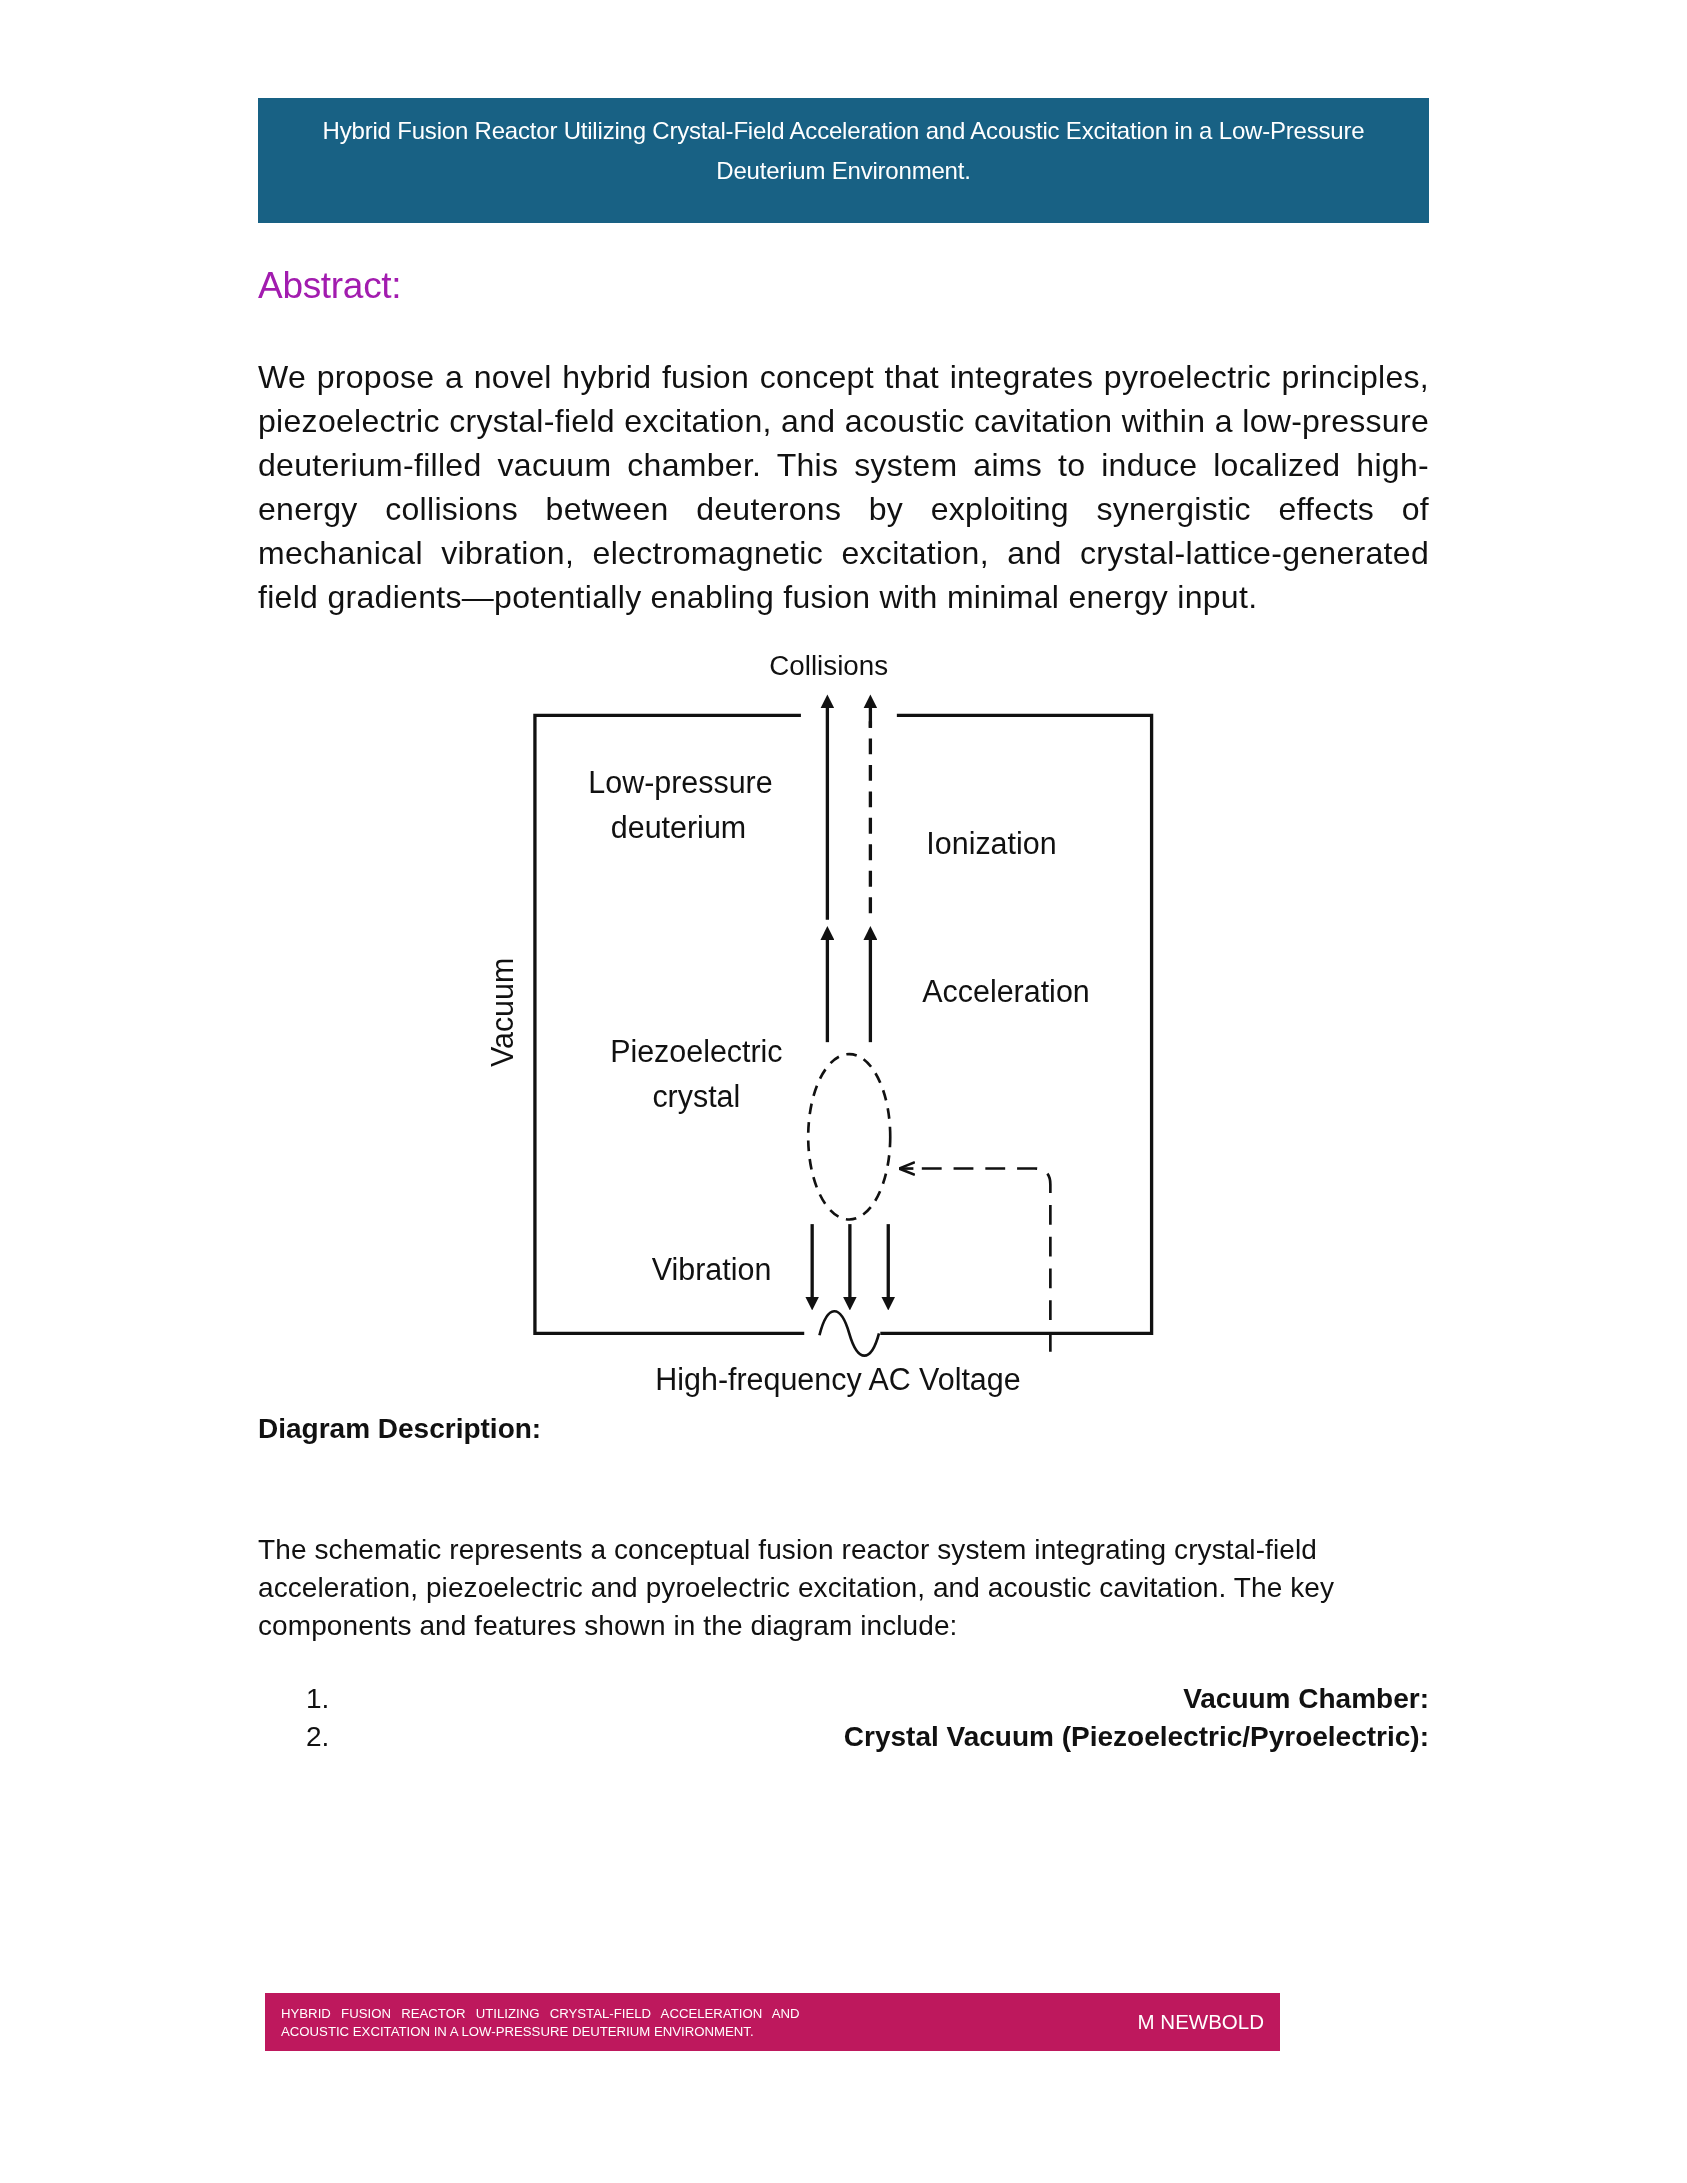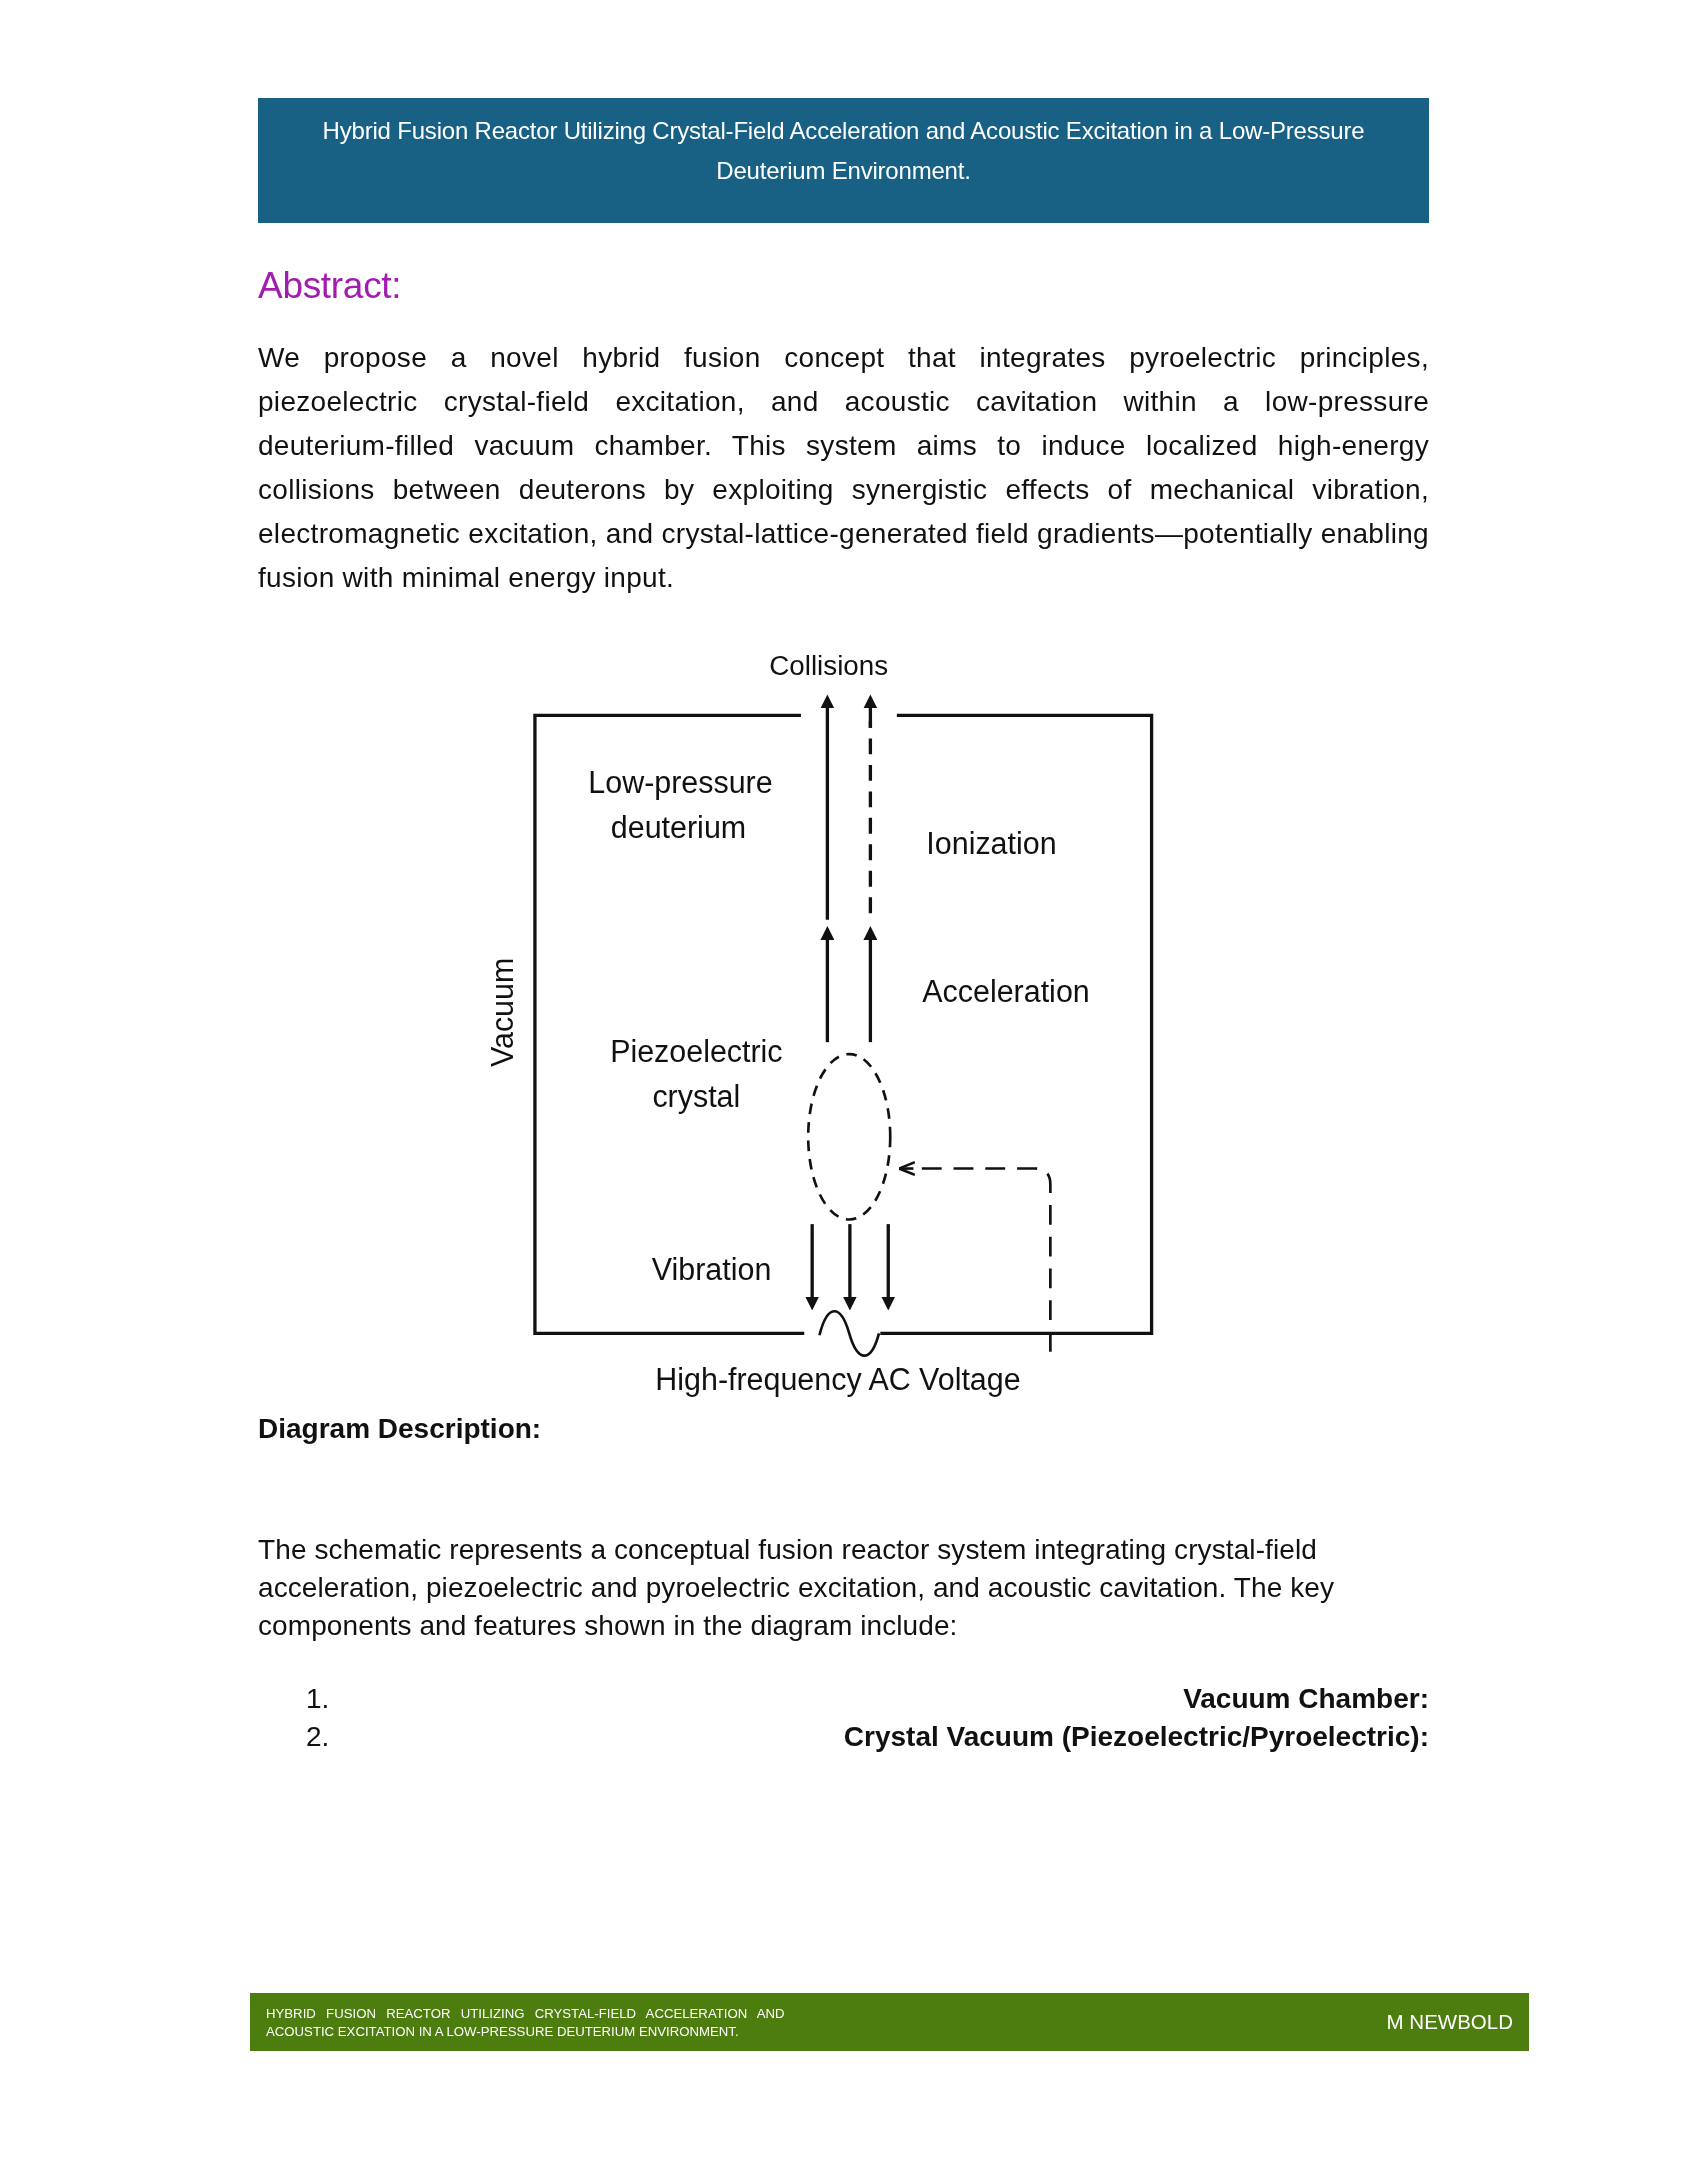--- a/index.html
+++ b/index.html
@@ -3,32 +3,32 @@
 <meta charset="utf-8">
 <style>
   html, body { margin:0; padding:0; background:#ffffff; }
   body { width:1687px; height:2183px; position:relative; overflow:hidden;
          font-family:"Liberation Sans", "DejaVu Sans", sans-serif; color:#111; }
   .header-band { position:absolute; left:258px; top:98px; width:1171px; height:125px;
                  background:#186184; color:#fff; text-align:center; box-sizing:border-box;
                  padding:13.2px 60px 0 60px; font-size:24px; line-height:40px; letter-spacing:-0.2px; }
   .abstract-heading { position:absolute; left:258px; top:265px; font-size:37px; color:#a21caf;
                       font-weight:normal; margin:0; letter-spacing:-0.3px; }
-  .abstract-body { position:absolute; left:258px; top:336px; width:1171px; font-size:28px;
+  .abstract-body { position:absolute; left:258px; top:355px; width:1171px; font-size:32px;
                    line-height:44px; text-align:justify; margin:0; letter-spacing:0.3px; }
   .diagram { position:absolute; left:437px; top:622px; width:794px; height:794px; }
   .diagram svg text { font-family:"Liberation Sans", "DejaVu Sans", sans-serif; fill:#111; }
   .desc-heading { position:absolute; left:258px; top:1413px; font-size:28px; font-weight:bold; margin:0; }
   .desc-body { position:absolute; left:258px; top:1531px; width:1171px; font-size:28px; line-height:38px; margin:0; letter-spacing:0.1px;}
   .list { position:absolute; left:258px; top:1680px; width:1171px; margin:0; padding:0; list-style:none; font-size:28px; line-height:38px; }
   .list li { position:relative; padding-left:94px; }
   .list .num { position:absolute; left:48px; top:0; }
   .list .title { font-weight:bold; display:block;text-align:right; }
   .list .text { display:block; }
-  .footer-band { position:absolute; left:250px; top:1993px; width:1279px; height:58px; background:#4d7c0f;
+  .footer-band { position:absolute; left:265px; top:1993px; width:1015px; height:58px; background:#be185d;
                  color:#fff; box-sizing:border-box; }
   .footer-title { position:absolute; left:16px; top:12px; width:820px; font-size:13.2px; line-height:18px;
                   text-transform:uppercase; }
   .footer-title .l1 { display:block; word-spacing:6.6px; }
   .footer-author { position:absolute; right:16px; top:17px; font-size:20.5px; }
 </style>
 </head>
 <body>
 
 <div class="header-band">

